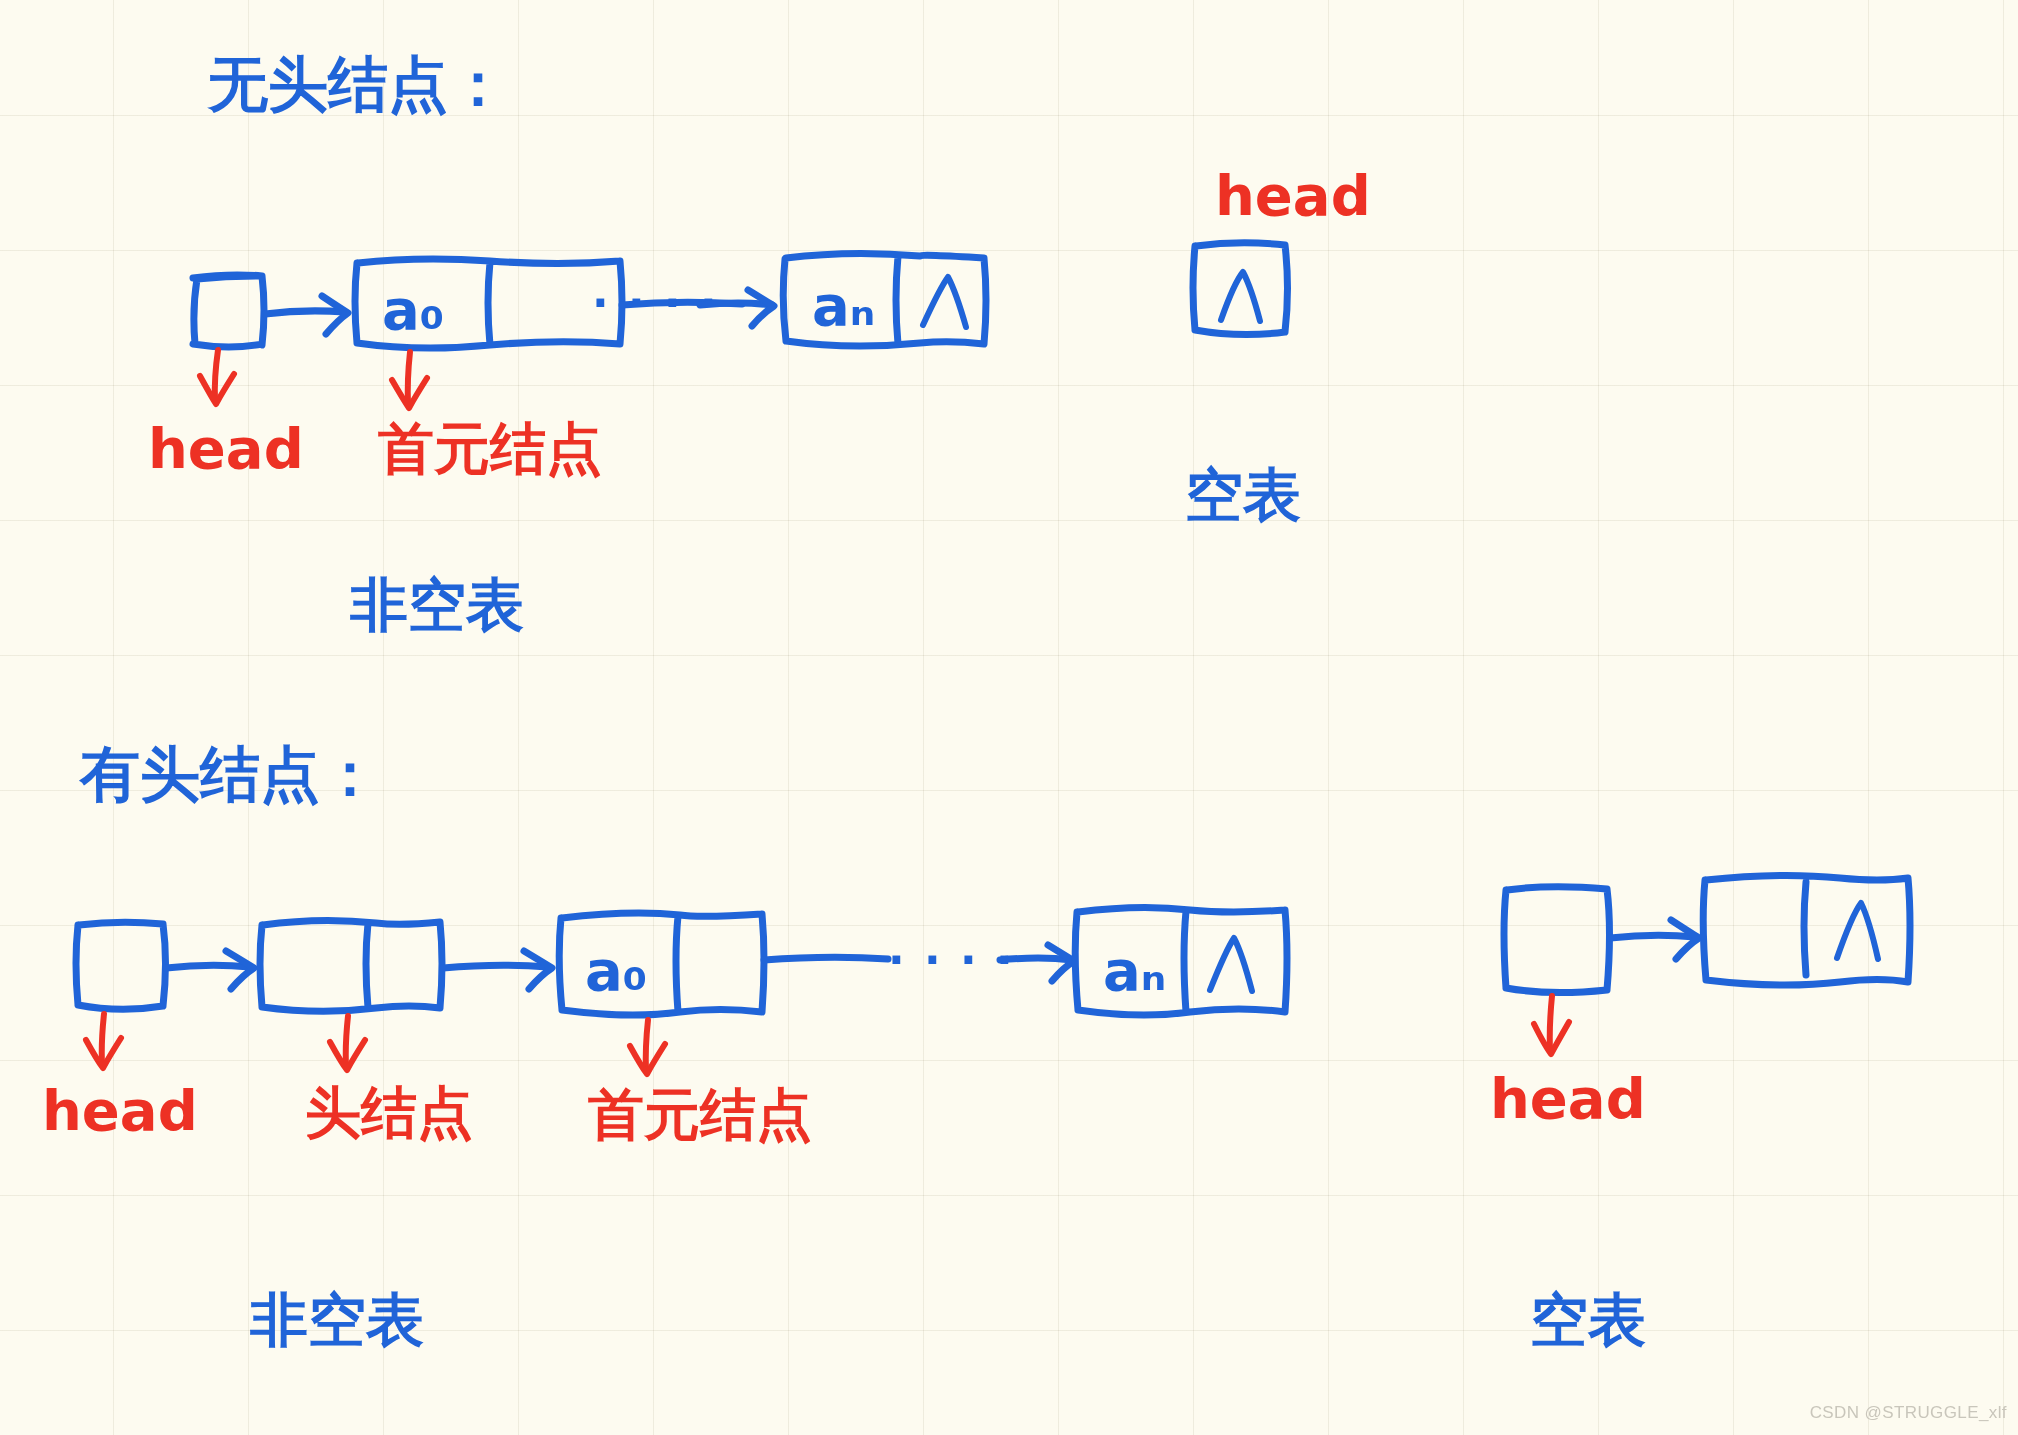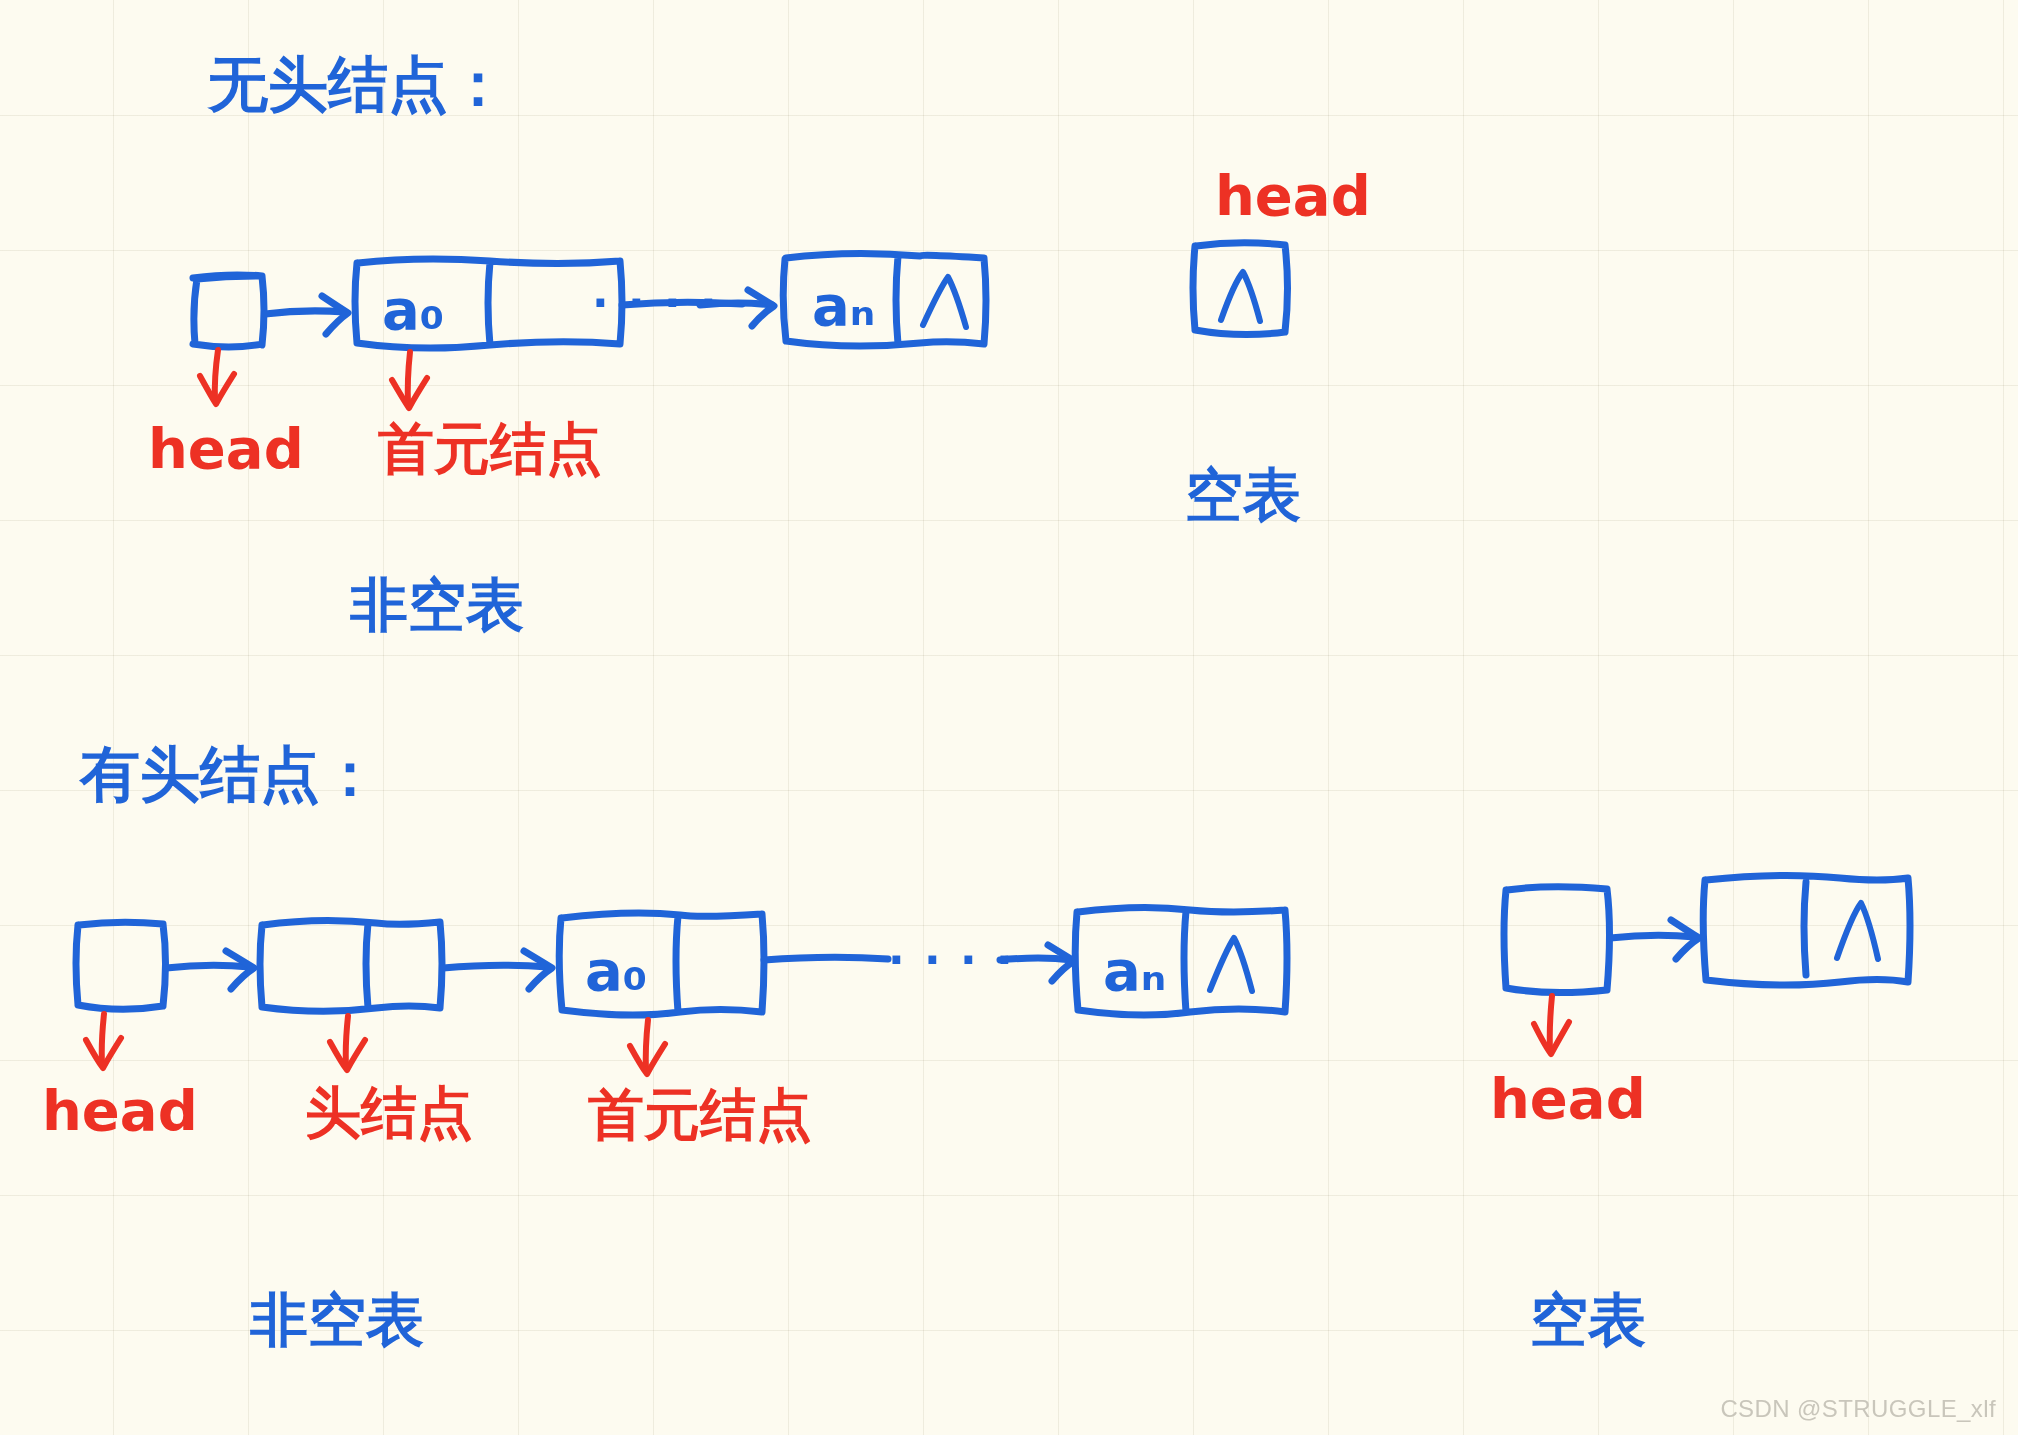--- a/index.html
+++ b/index.html
@@ -30,25 +30,25 @@
   .ink-red  { fill: none; stroke: #ed3124; stroke-linecap: round; stroke-linejoin: round; }
   .hand {
     font-family: "DejaVu Sans", sans-serif;
     font-weight: 600;
   }
   .t-blue { fill: #2064d8; }
   .t-red  { fill: #ed3124; }
   .cjk { font-family: "DejaVu Sans", sans-serif; }
   .watermark {
     position: absolute;
-    right: 22px;
+    right: 11px;
     bottom: 12px;
     color: #c9c6bb;
     font-family: "Liberation Sans", sans-serif;
-    font-size: 24px;
+    font-size: 17px;
     letter-spacing: 0.4px;
     white-space: nowrap;
   }
 </style>
 </head>
 <body>
 
 <div id="page">
 
   <svg id="canvas" viewBox="0 0 2018 1435">

